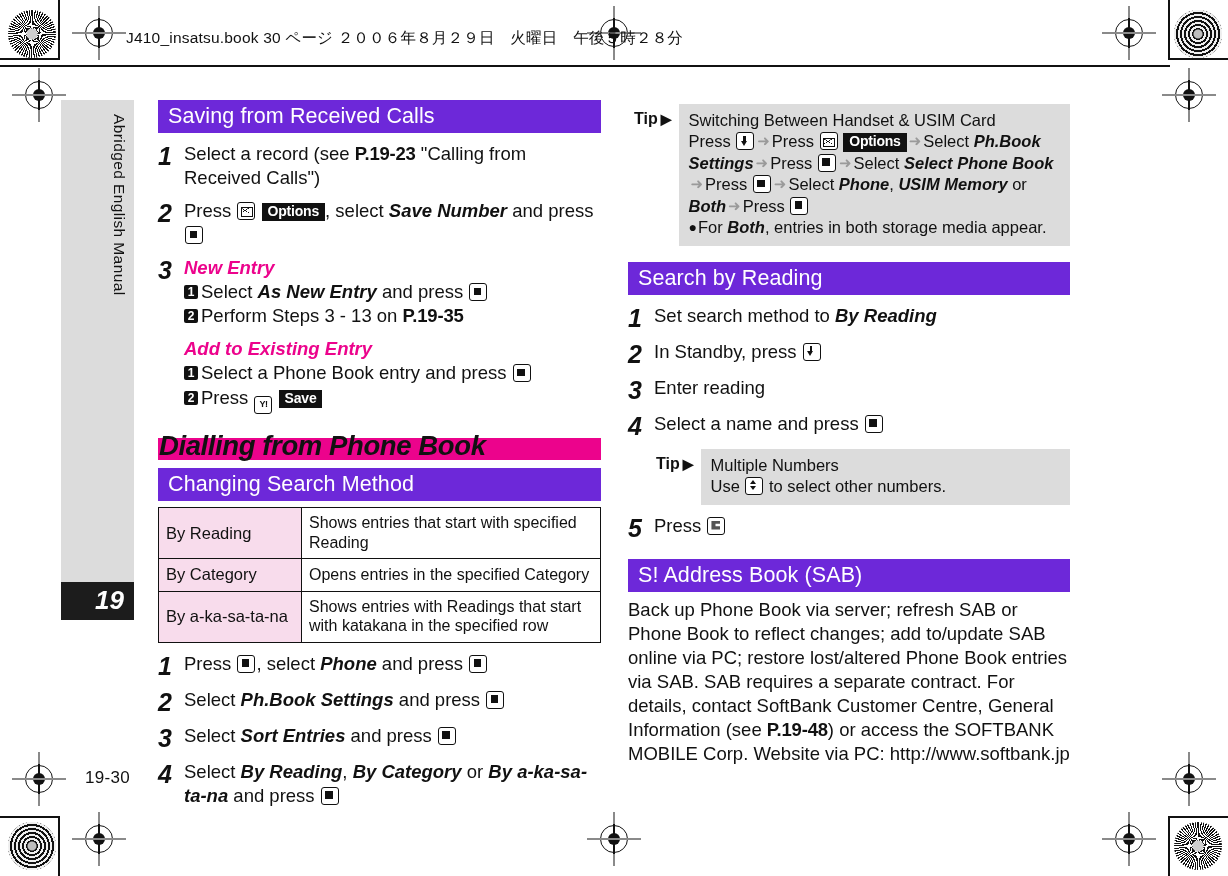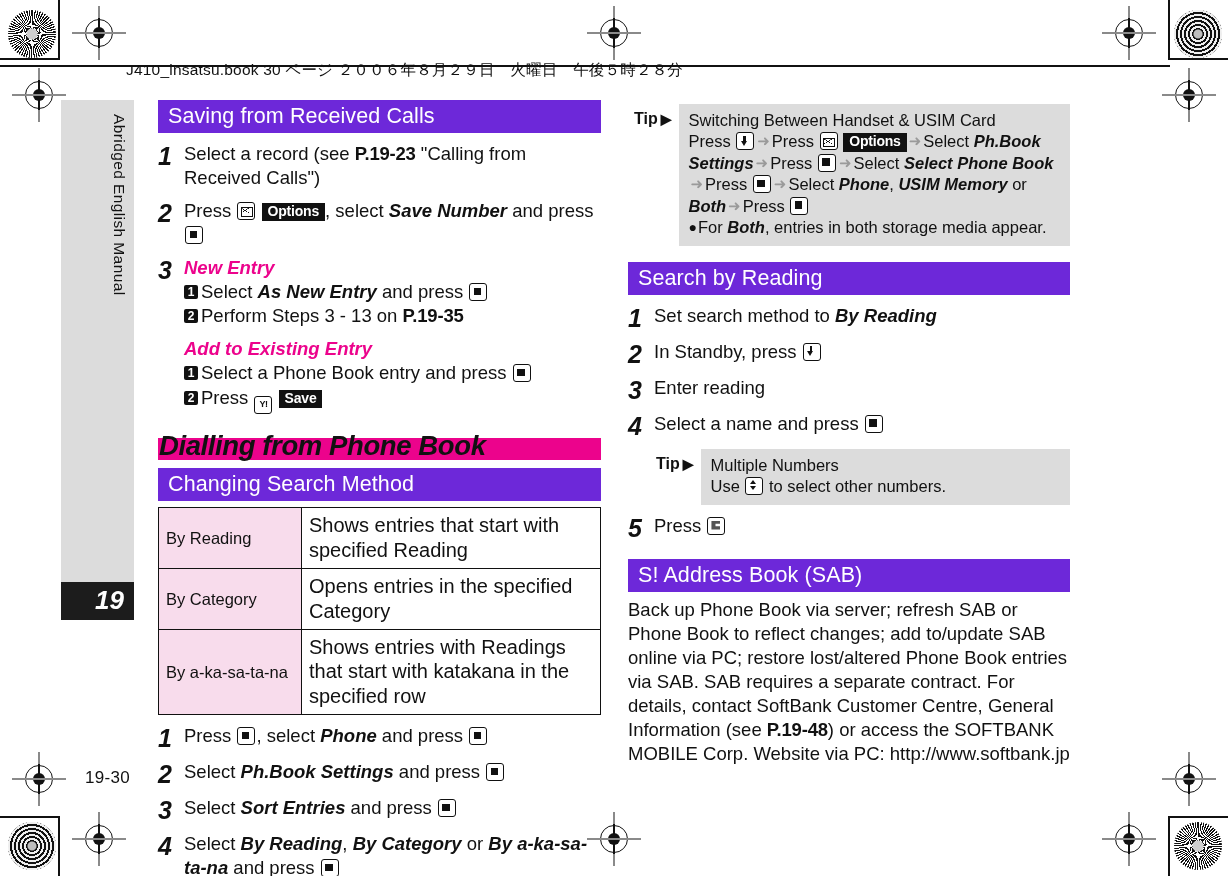--- a/index.html
+++ b/index.html
@@ -57,21 +57,20 @@
 
   
   .pagehead {
     position: absolute;
     left: 126px; top: 28px;
     font-size: 15.5px;
     color: #111;
     letter-spacing: 0.2px;
     white-space: nowrap;
     font-family: "Liberation Sans", sans-serif;
-    margin-top: 32px;
   }
   .rule-top-left { position: absolute; left: 0; top: 65px; width: 70px; height: 1.5px; background: #111; }
 
   
   .sidetab {
     position: absolute;
     left: 61px; top: 100px;
     width: 73px; height: 520px;
     background: #dcdcdc;
   }
@@ -284,21 +283,21 @@
 
   
   table.methods {
     border-collapse: collapse;
     width: 443px;
     margin-top: 6px;
     table-layout: fixed;
   }
   table.methods td {
     border: 1.6px solid #111;
-    font-size: 20px;
+    font-size: 16px;
     color: #111;
     padding: 5px 6px 6px 7px;
     line-height: 1.22;
     vertical-align: middle;
   }
   table.methods td.k {
     width: 143px;
     background: #f8dcec;
     font-size: 16.5px;
   }

